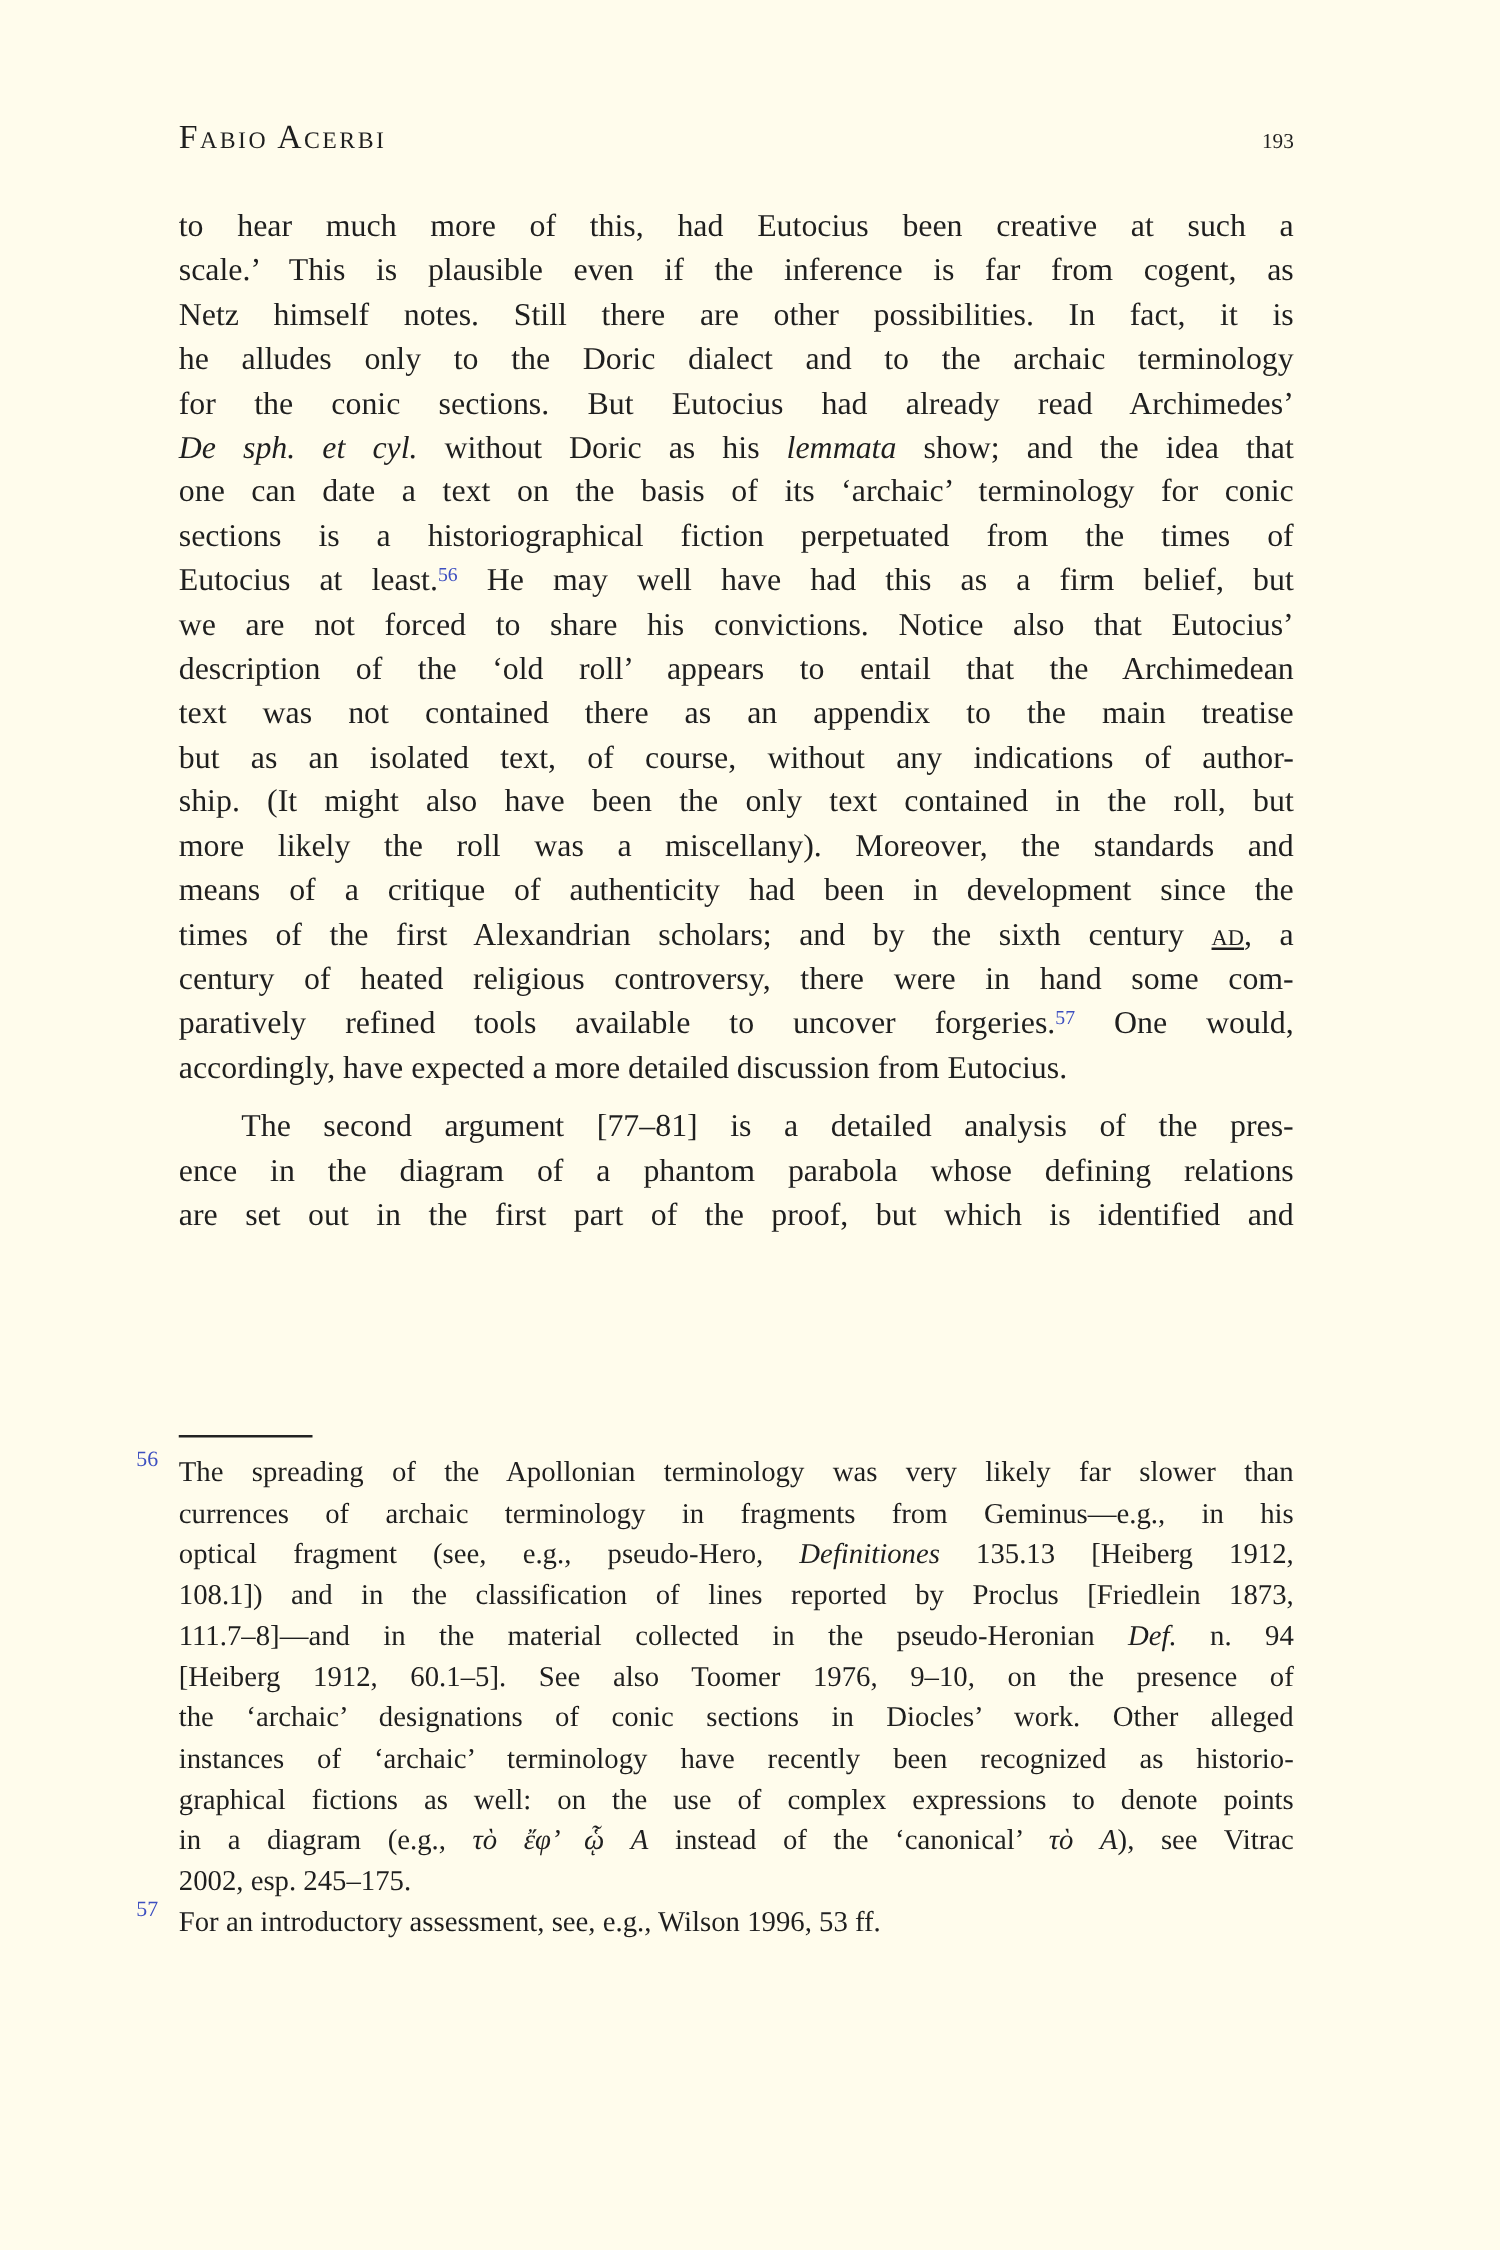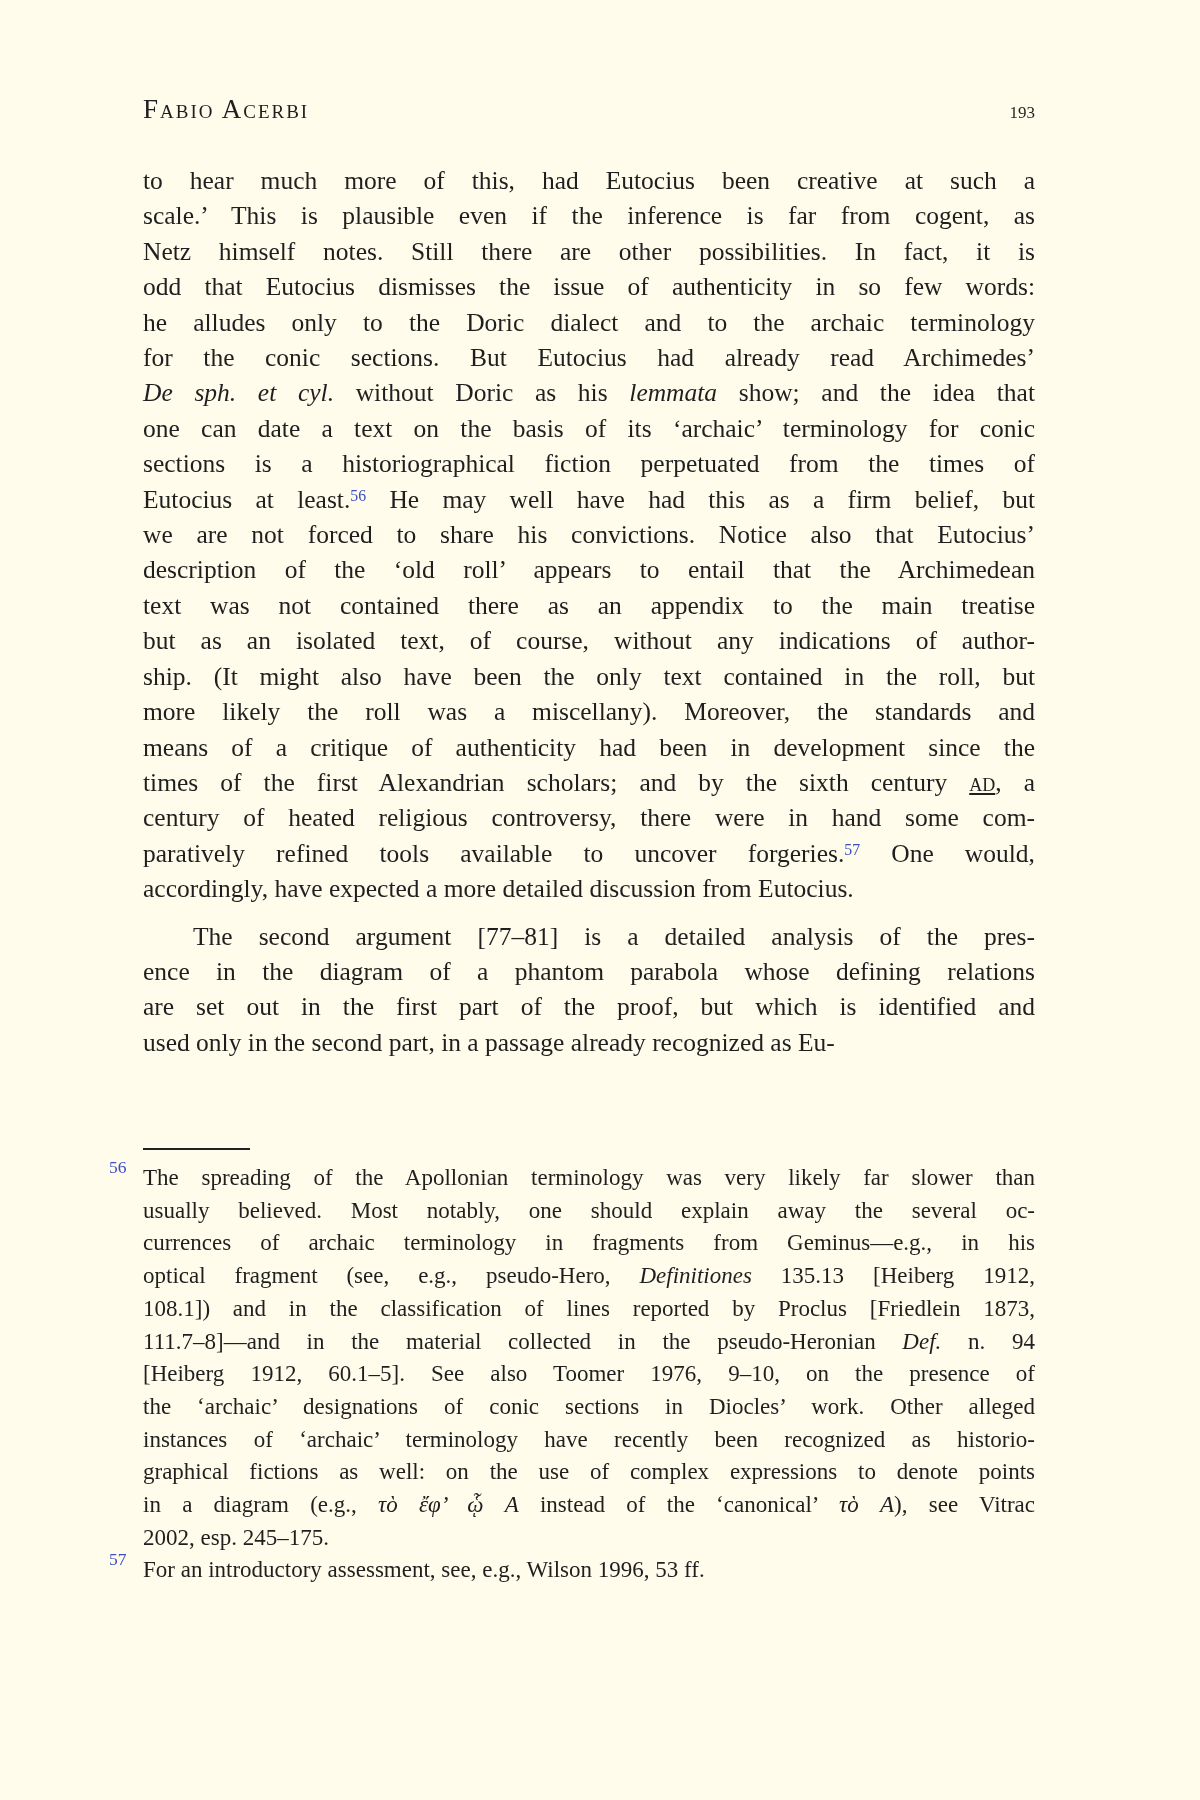--- a/index.html
+++ b/index.html
@@ -71,21 +71,20 @@
   <div class="running-head">
     <span class="author">Fabio Acerbi</span>
     <span class="pagenum">193</span>
   </div>
 
   <div class="body-block" id="body-block">
       <div class="para">
         <div class="jline">to hear much more of this, had Eutocius been creative at such a</div>
         <div class="jline">scale.’ This is plausible even if the inference is far from cogent, as</div>
         <div class="jline">Netz himself notes.  Still there are other possibilities.  In fact, it is</div>
-        <div class="jline">odd that Eutocius dismisses the issue of authenticity in so few words:</div>
         <div class="jline">he alludes only to the Doric dialect and to the archaic terminology</div>
         <div class="jline">for the conic sections.  But Eutocius had already read Archimedes’</div>
         <div class="jline"><i>De sph. et cyl.</i> without Doric as his <i>lemmata</i> show; and the idea that</div>
         <div class="jline">one can date a text on the basis of its ‘archaic’ terminology for conic</div>
         <div class="jline">sections is a historiographical fiction perpetuated from the times of</div>
         <div class="jline">Eutocius at least.<sup class="fnm">56</sup> He may well have had this as a firm belief, but</div>
         <div class="jline">we are not forced to share his convictions.  Notice also that Eutocius’</div>
         <div class="jline">description of the ‘old roll’ appears to entail that the Archimedean</div>
         <div class="jline">text was not contained there as an appendix to the main treatise</div>
         <div class="jline">but as an isolated text, of course, without any indications of author-</div>
@@ -94,31 +93,29 @@
         <div class="jline">means of a critique of authenticity had been in development since the</div>
         <div class="jline">times of the first Alexandrian scholars; and by the sixth century <span class="sc">ad</span>, a</div>
         <div class="jline">century of heated religious controversy, there were in hand some com-</div>
         <div class="jline">paratively refined tools available to uncover forgeries.<sup class="fnm">57</sup> One would,</div>
         <div class="jline last">accordingly, have expected a more detailed discussion from Eutocius.</div>
       </div>
       <div class="para indent">
         <div class="jline">The second argument [77–81] is a detailed analysis of the pres-</div>
         <div class="jline">ence in the diagram of a phantom parabola whose defining relations</div>
         <div class="jline">are set out in the first part of the proof, but which is identified and</div>
-        <div class="jline last">used only in the second part, in a passage already recognized as Eu-</div>
       </div>
     </div>
 
   <div class="footnotes">
     <div class="fn-rule"></div>
     <div id="fn-list">
         <div class="footnote">
           <span class="fn-marker">56</span>
           <div class="jline">The spreading of the Apollonian terminology was very likely far slower than</div>
-          <div class="jline">usually believed.  Most notably, one should explain away the several oc-</div>
           <div class="jline">currences of archaic terminology in fragments from Geminus—e.g., in his</div>
           <div class="jline">optical fragment (see, e.g., pseudo-Hero, <i>Definitiones</i> 135.13 [Heiberg 1912,</div>
           <div class="jline">108.1]) and in the classification of lines reported by Proclus [Friedlein 1873,</div>
           <div class="jline">111.7–8]—and in the material collected in the pseudo-Heronian <i>Def.</i> n. 94</div>
           <div class="jline">[Heiberg 1912, 60.1–5].  See also Toomer 1976, 9–10, on the presence of</div>
           <div class="jline">the ‘archaic’ designations of conic sections in Diocles’ work.  Other alleged</div>
           <div class="jline">instances of ‘archaic’ terminology have recently been recognized as historio-</div>
           <div class="jline">graphical fictions as well: on the use of complex expressions to denote points</div>
           <div class="jline">in a diagram (e.g., <i>τὸ ἔφ’ ᾧ A</i> instead of the ‘canonical’ <i>τὸ A</i>), see Vitrac</div>
           <div class="jline last">2002, esp. 245–175.</div>

